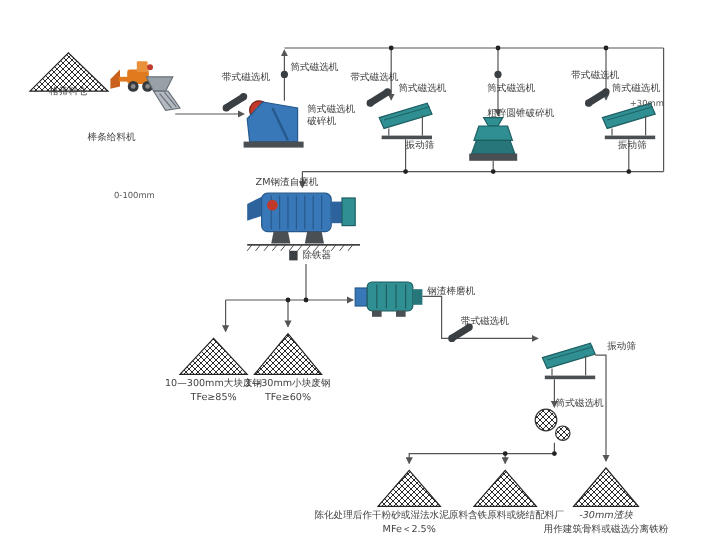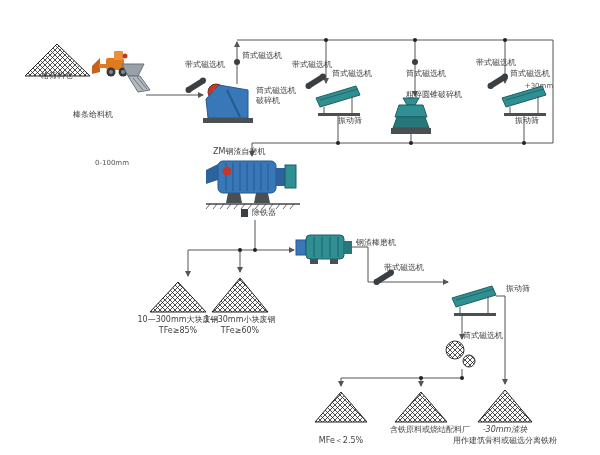--- a/index.html
+++ b/index.html
@@ -235,19 +235,20 @@
 <div class="lbl" style="left:178px; top:315px;">10—300mm大块废钢</div>
 <div class="lbl" style="left:178px; top:326px;">TFe≥85%</div>
 <div class="lbl" style="left:240px; top:315px;">1—30mm小块废钢</div>
 <div class="lbl" style="left:240px; top:326px;">TFe≥60%</div>
 
 <div class="lbl la" style="left:356px; top:238px;">钢渣棒磨机</div>
 <div class="lbl" style="left:404px; top:263px;">带式磁选机</div>
 <div class="lbl" style="left:518px; top:284px;">振动筛</div>
 <div class="lbl" style="left:483px; top:331px;">筒式磁选机</div>
 
+<div class="lbl" style="left:326px; top:425px;">陈化处理后作干粉砂或湿法水泥原料</div>
 <div class="lbl" style="left:341px; top:436px;">MFe＜2.5%</div>
 <div class="lbl" style="left:430px; top:425px;text-align:right;">含铁原料或烧结配料厂</div>
 <div class="lbl" style="left:421px; top:436px;margin-top:30px;">TFe＞55%</div>
 <div class="lbl" style="left:505px; top:425px;font-style:italic;">-30mm渣块</div>
 <div class="lbl" style="left:505px; top:436px;">用作建筑骨料或磁选分离铁粉</div>
 
 </div>
 
 </body></html>

